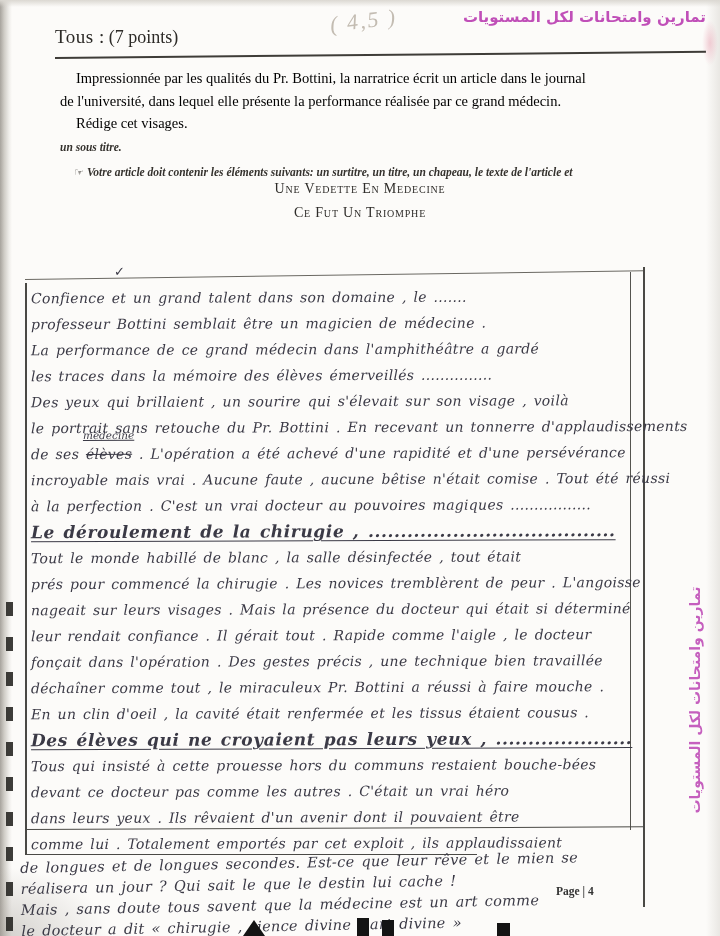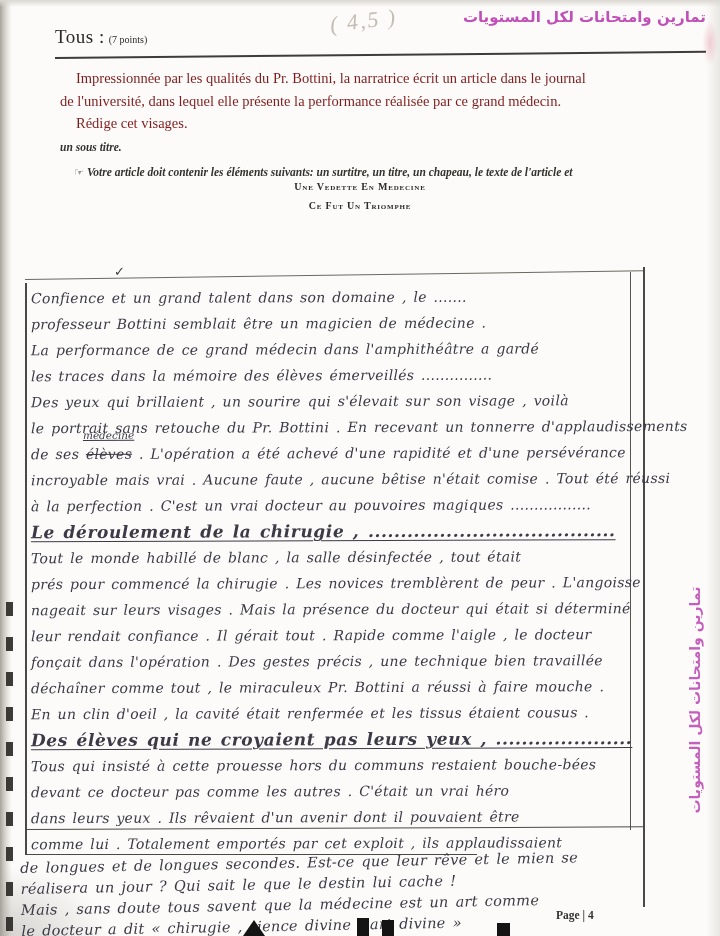--- a/index.html
+++ b/index.html
@@ -23,35 +23,35 @@
   .smudge{position:absolute;left:702px;top:20px;width:16px;height:46px;
     background:radial-gradient(ellipse at center, rgba(235,170,185,.55), rgba(252,251,249,0) 70%);}
   .binding-marks{position:absolute;left:6px;top:602px;bottom:0;width:7px;opacity:.88;
     background:repeating-linear-gradient(180deg,#23221f 0 14px,rgba(0,0,0,0) 14px 35px);}
 
   
   .ar-top{position:absolute;top:8px;right:14px;font-family:"DejaVu Sans",sans-serif;
     font-weight:bold;font-size:15px;color:#c04fb8;letter-spacing:0.5px;}
   .essai{position:absolute;left:55px;top:26px;color:#2c2a27;}
   .essai .t1{font-size:19px;letter-spacing:0.5px;}
-  .essai .t2{font-size:10px;}
+  .essai .t2{font-size:18px;}
   .grade{position:absolute;left:330px;top:8px;font-style:italic;font-size:22px;
     color:#c3bcb2;transform:rotate(-7deg);letter-spacing:2px;}
   .rule{position:absolute;left:55px;top:57px;width:651px;height:2px;background:#3e3c38;
     transform:rotate(-0.55deg);transform-origin:left center;}
 
   
   .para{position:absolute;left:60px;top:67px;width:605px;font-size:14.5px;
-    line-height:22.5px;color:#7f1d1d;}
+    line-height:22.5px;color:#000000;}
   .para .indent{padding-left:16px;}
   .note{position:absolute;left:60px;top:135px;width:600px;font-size:11.5px;
     font-style:italic;font-weight:bold;line-height:25px;color:#35322e;}
   .note .marker{font-family:"DejaVu Sans",sans-serif;font-style:normal;font-size:11px;padding:0 3px 0 14px;}
   .titles{position:absolute;left:60px;right:60px;top:181px;text-align:center;color:#2e2c29;}
-  .titles div{font-variant:small-caps;font-size:10px;font-weight:700;letter-spacing:0.8px;}
+  .titles div{font-variant:small-caps;font-size:14px;font-weight:400;letter-spacing:0.8px;}
   .titles .t-sub{margin-top:8px;}
 
   
   .ln{position:absolute;background:#4a4945;}
   .box-left{left:25px;top:283px;width:1.5px;height:572px;}
   .box-right-inner{left:630px;top:272px;width:1.3px;height:558px;background:#55544f;}
   .box-right-outer{left:643px;top:267px;width:1.5px;height:640px;}
   .box-top{left:25px;top:279px;width:619px;height:1.3px;transform:rotate(-0.8deg);transform-origin:left center;background:#6a6862;}
   .box-bottom{left:25px;top:829px;width:619px;height:1.4px;transform:rotate(-0.25deg);transform-origin:left center;}
   .box-bottom2{left:25px;top:854px;width:452px;height:1.4px;}
@@ -68,21 +68,21 @@
     letter-spacing:0;word-spacing:0;text-decoration:underline;}
   .checkmark{position:absolute;left:114px;top:264px;font-family:"DejaVu Sans",sans-serif;
     font-size:13px;color:#3b3a46;}
 
   .hw-after{position:absolute;left:20px;top:858px;width:680px;transform:rotate(-1.1deg);
     transform-origin:left top;}
   .hw-after div{height:21px;line-height:21px;white-space:nowrap;
     font-family:"DejaVu Serif",serif;font-style:italic;font-size:14.5px;
     color:#3b3a46;letter-spacing:0.3px;word-spacing:2px;}
 
-  .page-num{position:absolute;left:556px;top:885px;font-size:11.5px;font-weight:600;color:#333;margin-top:24px;}
+  .page-num{position:absolute;left:556px;top:885px;font-size:11.5px;font-weight:600;color:#333;}
 
   
   .ar-side{position:absolute;left:547px;top:690px;width:300px;height:20px;
     transform:rotate(-90deg);transform-origin:center;text-align:center;
     font-family:"DejaVu Sans",sans-serif;font-weight:bold;font-size:14px;
     color:#c04fb8;opacity:.9;letter-spacing:0.5px;}
 
   
   .cut-tri{position:absolute;left:243px;bottom:0;width:0;height:0;
     border-left:11px solid transparent;border-right:11px solid transparent;

